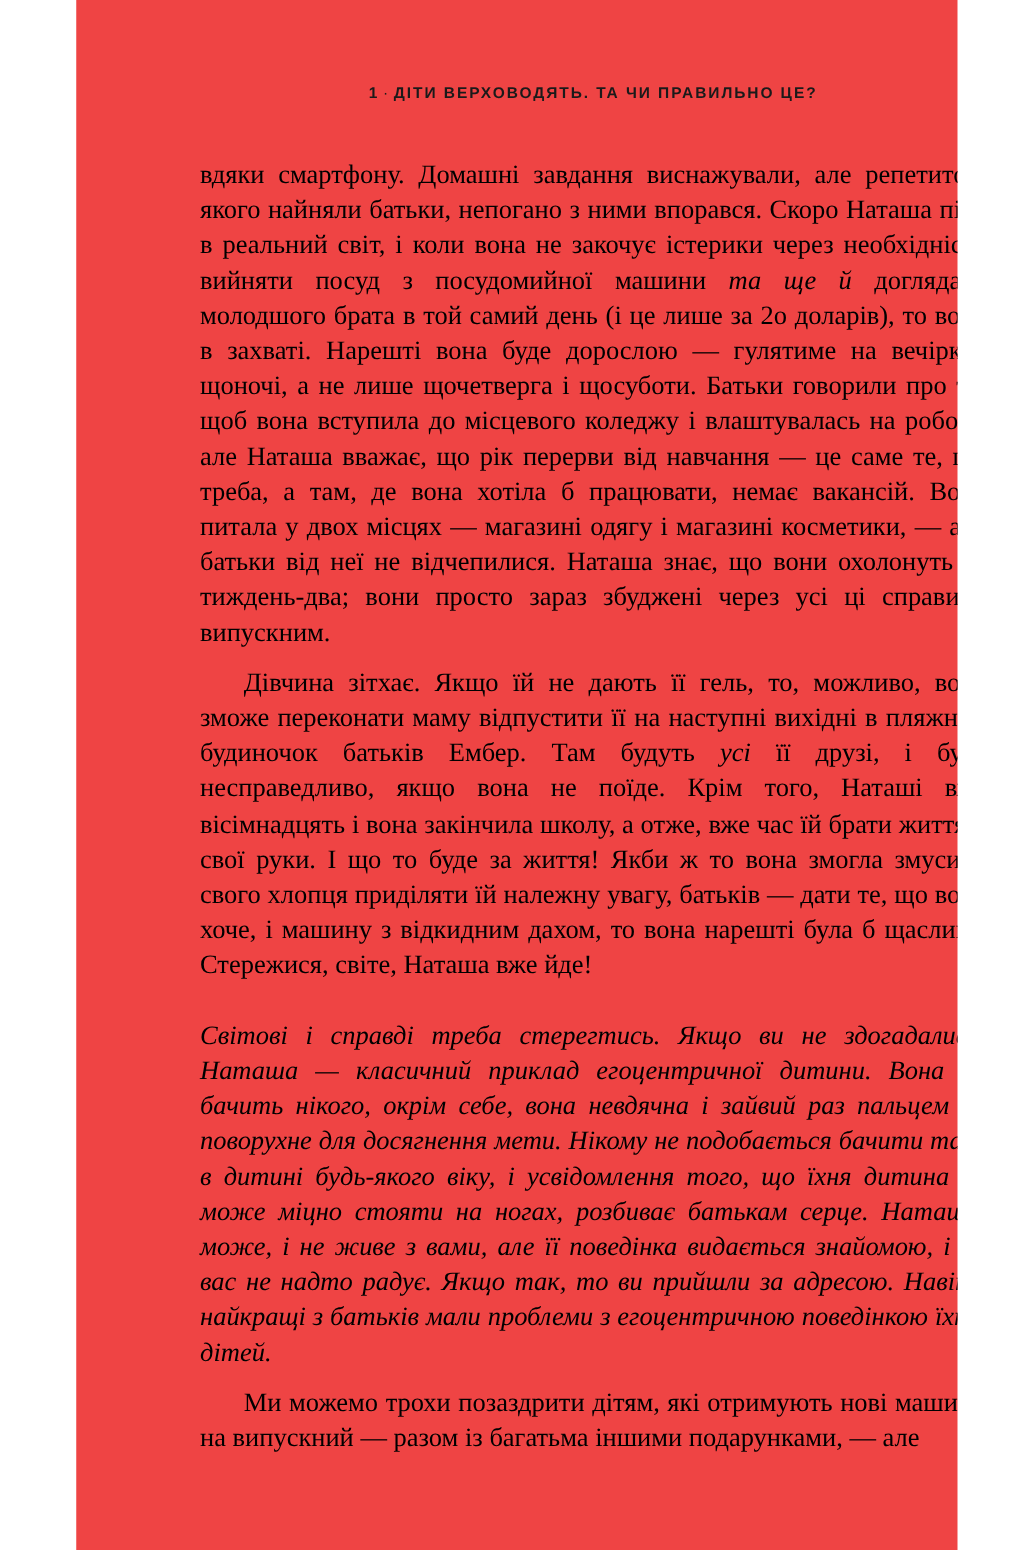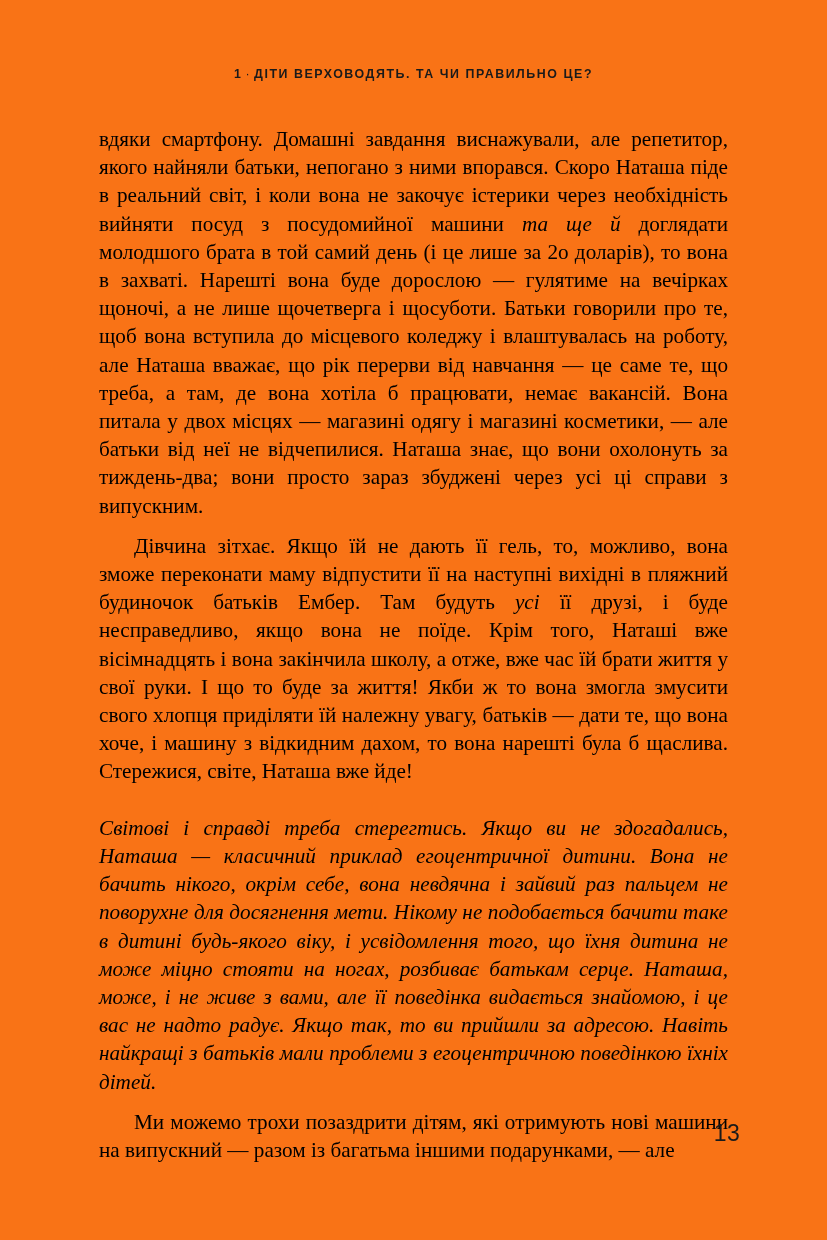--- a/index.html
+++ b/index.html
@@ -4,24 +4,24 @@
 <title>Book Page</title>
 <style>
   html, body {
     margin: 0;
     padding: 0;
     background: #ffffff;
   }
 
   .page {
     position: relative;
-    width: 827px;
+    width: 705px;
     height: 1240px;
     margin: 0 auto;
-    background: #f97316;
+    background: #ef4444;
     overflow: hidden;
     box-sizing: border-box;
   }
 
   
   .running-head {
     position: absolute;
     left: 87px;
     top: 68px;
     width: 653px;

